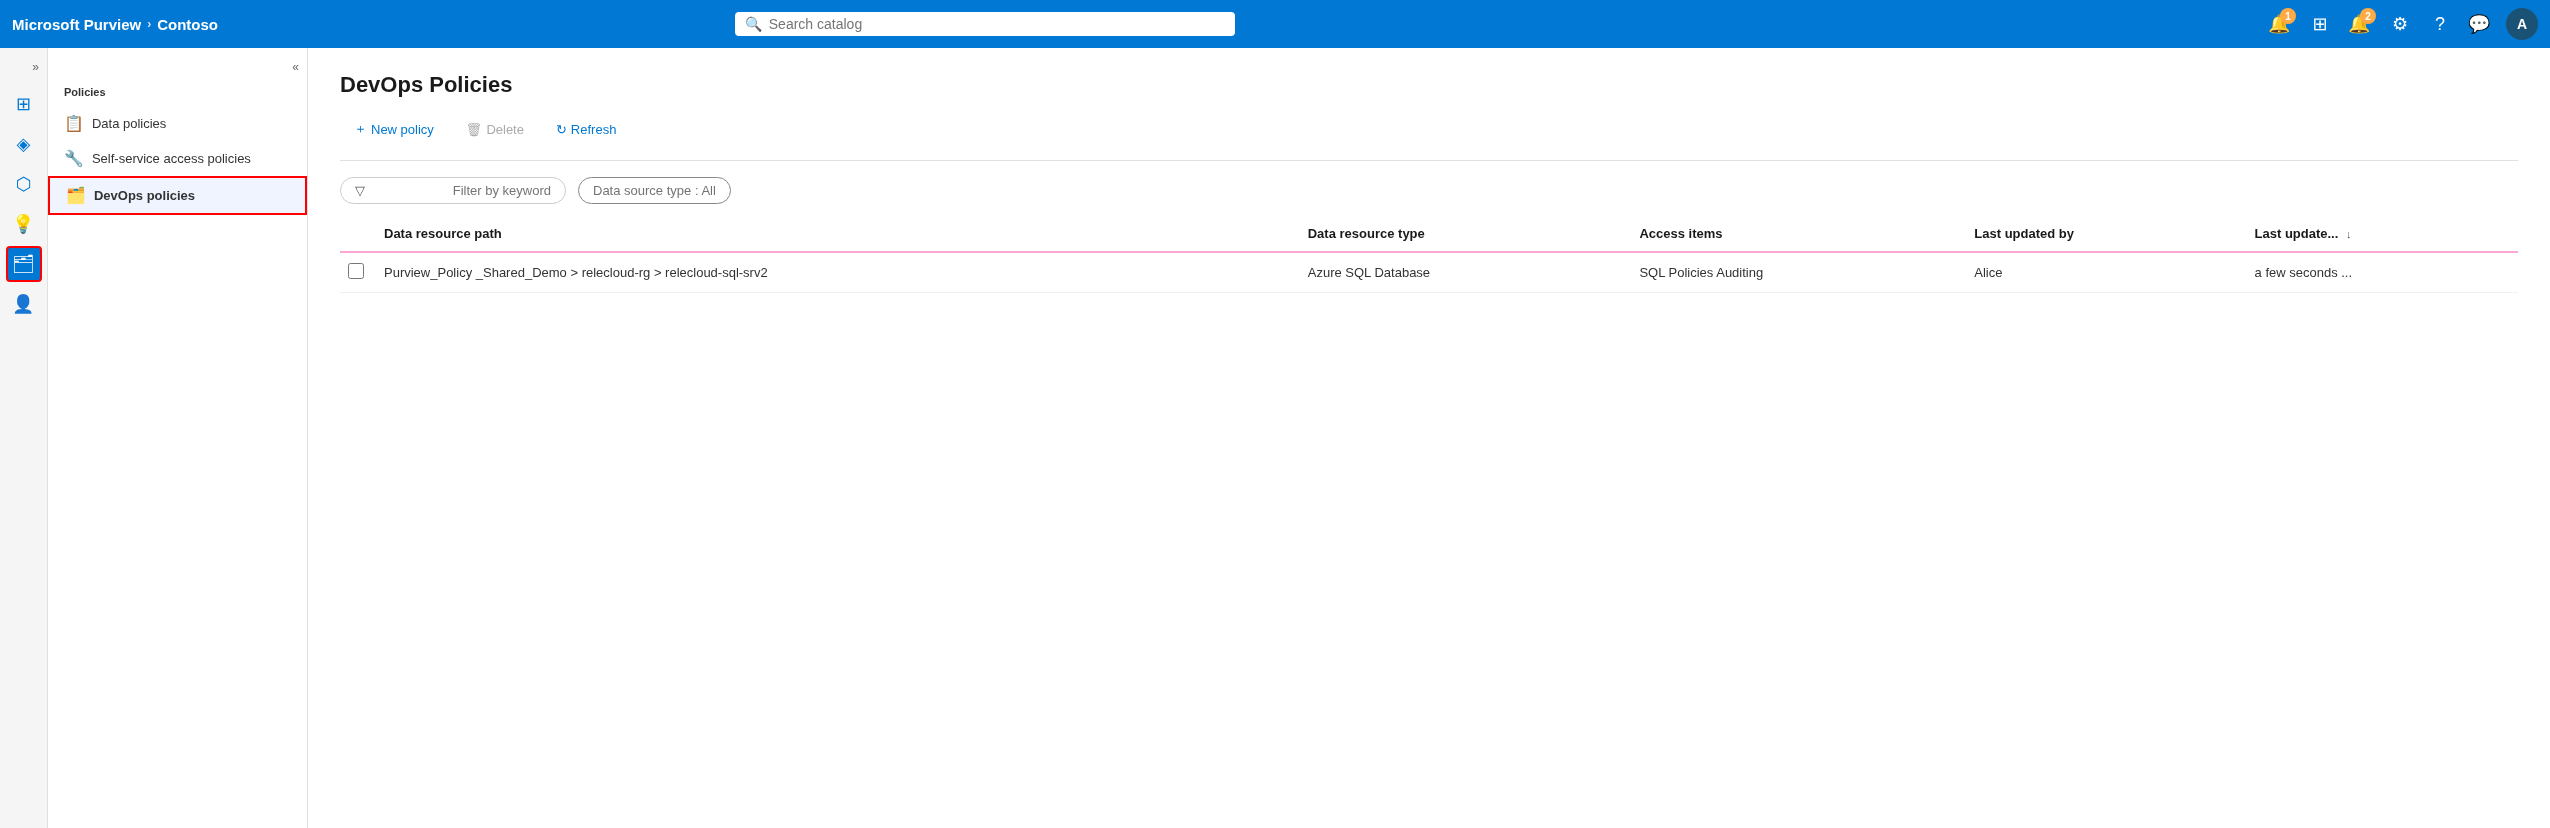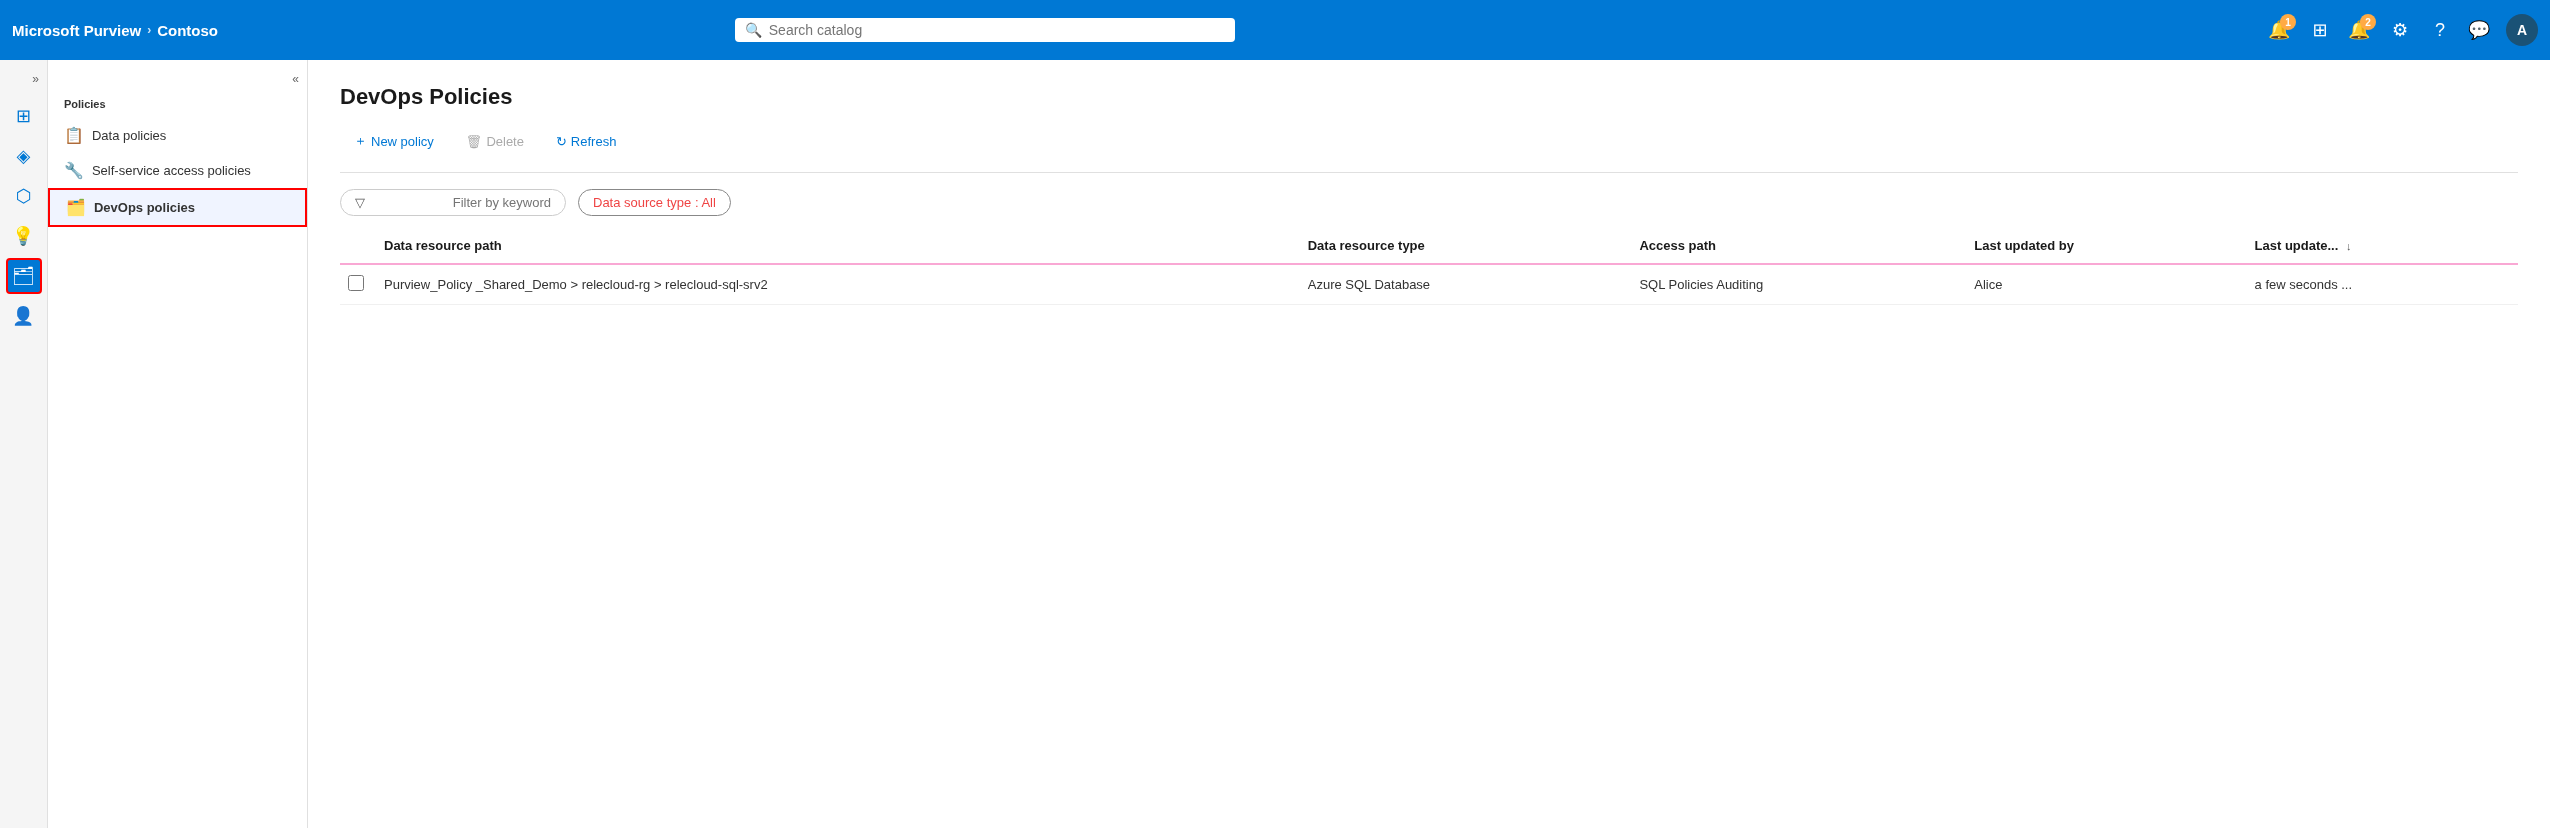--- a/index.html
+++ b/index.html
@@ -2,21 +2,21 @@
 <html><head>
   <meta charset="utf-8">
   <style>
     * { box-sizing: border-box; margin: 0; padding: 0; }
     body { font-family: 'Segoe UI', sans-serif; font-size: 14px; background: #fff; display: flex; flex-direction: column; height: 100vh; overflow: hidden; }
 
     
     .top-header {
       background: #0078d4;
       color: white;
-      height: 60px;
+      height: 48px;
       display: flex;
       align-items: center;
       padding: 0 12px;
       gap: 8px;
       flex-shrink: 0;
       z-index: 10;
     }
     .header-brand {
       display: flex;
       align-items: center;
@@ -225,21 +225,21 @@
       font-size: 13px; color: #15803d;
       background: transparent;
       width: 180px;
       text-align: right;
     }
     .datasource-filter {
       border: 1px solid #888;
       border-radius: 16px;
       padding: 5px 14px;
       font-size: 13px;
-      color: #ef4444;
+      color: #737373;
       cursor: pointer;
       display: flex; align-items: center; gap: 4px;
     }
 
     .results-count {
       font-size: 13px;
       color: #444;
       margin-bottom: 16px;
     }
 
@@ -379,21 +379,21 @@
       <thead>
         <tr>
           <th class="checkbox-cell"></th>
           <th>
             <span>Data resource path</span>
           </th>
           <th>
             <span>Data resource type</span>
           </th>
           <th>
-            <span>Access path</span>
+            <span>Access items</span>
           </th>
           <th>
             <span>Last updated by</span>
           </th>
           <th class="sortable">
             <span>Last update...</span>
             <span class="sort-icon">↓</span>
           </th>
         </tr>
       </thead>

